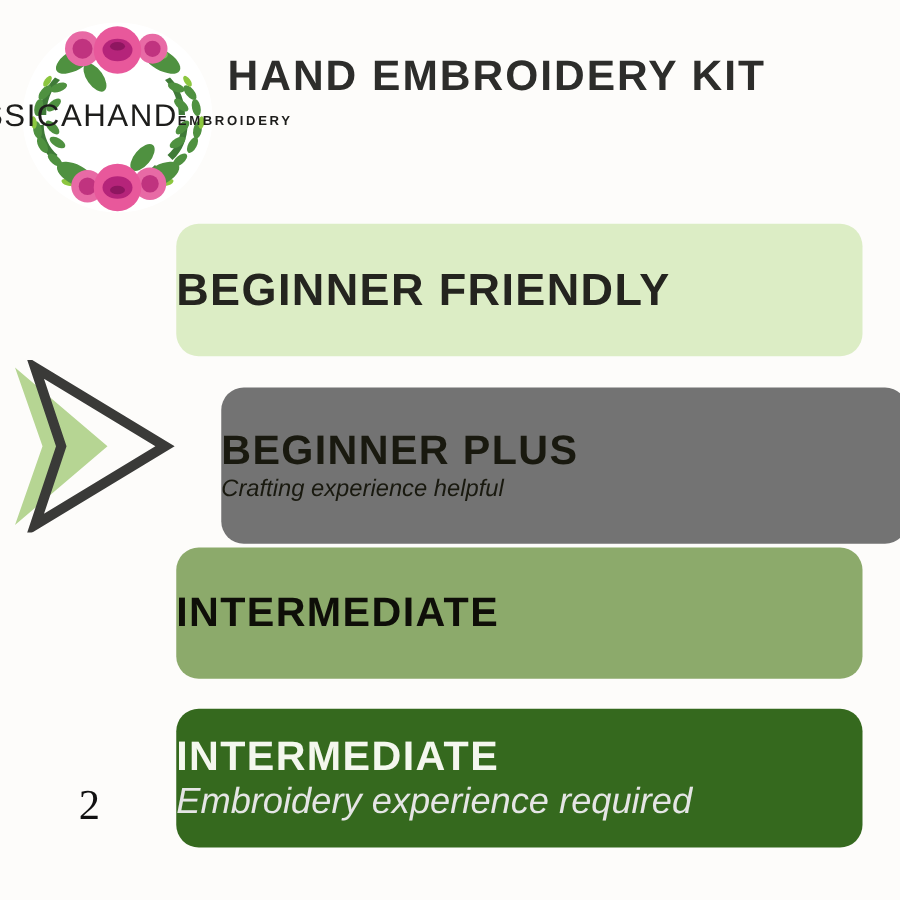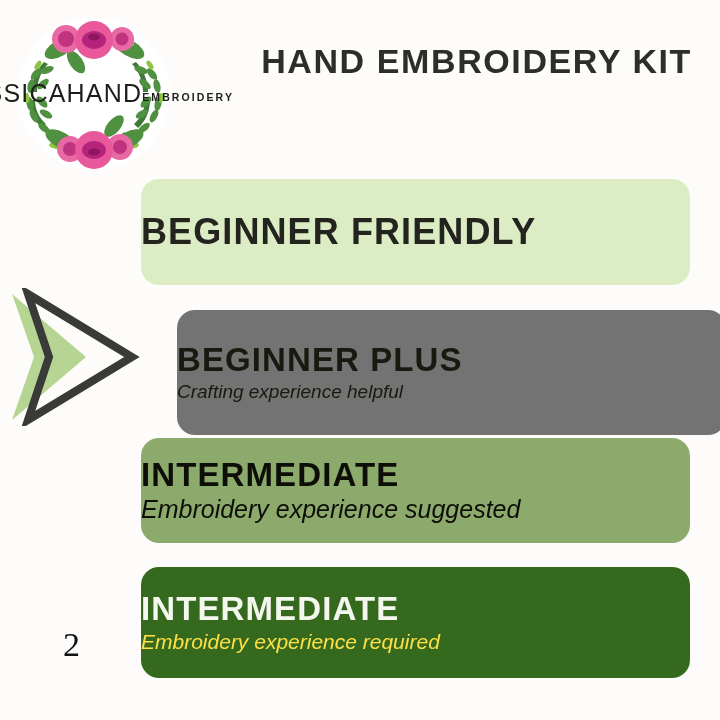--- a/index.html
+++ b/index.html
@@ -26,21 +26,21 @@
   }
   .logo-l3 {
     font-family:"Liberation Sans", sans-serif;
     font-size:10.5px; font-weight:700; color:#1d1d1b;
     letter-spacing:2.1px; margin-top:5px;
   }
 
   
   #heading {
     position:absolute; left:182px; top:44px; width:510px;
-    text-align:right;
+    text-align:left;
   }
   #title {
     font-family:"Liberation Sans", sans-serif;
     font-size:34px; font-weight:700; color:#2d2d2b;
     letter-spacing:1.6px; line-height:1.05;
     white-space:nowrap;
   }
   #subtitle {
     font-family:"Liberation Sans", sans-serif;
     font-size:27px; font-style:italic; font-weight:400;
@@ -66,21 +66,21 @@
   #bar0 { top:179px; height:106px; background:#dcedc5; }
   #bar0 .bar-title { font-size:36px; color:#24241f; }
   #bar1 { top:310px; height:125px; background:#737373;margin-left:36px; }
   #bar1 .bar-title { font-size:33px; color:#19190f; }
   #bar1 .bar-sub   { font-size:19px; color:#19190f; margin-top:2px; }
   #bar2 { top:438px; height:105px; background:#8caa6b; }
   #bar2 .bar-title { font-size:33px; color:#0e0e08; }
   #bar2 .bar-sub   { font-size:25px; color:#0e0e08; margin-top:2px; }
   #bar3 { top:567px; height:111px; background:#35691e; }
   #bar3 .bar-title { font-size:33px; color:#f4f7ee; }
-  #bar3 .bar-sub   { font-size:21px; color:#fde047; margin-top:2px; }
+  #bar3 .bar-sub   { font-size:29px; color:#e5e5e5; margin-top:2px; }
 
   
   #pointer { position:absolute; left:8px; top:288px; width:136px; height:138px; }
   #pointer svg { display:block; width:136px; height:138px; }
   #pointer-num {
     position:absolute; left:55px; top:340px;
     font-family:"Liberation Serif", serif;
     font-size:34px; font-weight:400; color:#111;
     line-height:1;
   }
@@ -193,21 +193,20 @@
     <div class="bar-title">BEGINNER FRIENDLY</div>
   </div>
 
   <div class="bar" id="bar1">
     <div class="bar-title">BEGINNER PLUS</div>
     <div class="bar-sub">Crafting experience helpful</div>
   </div>
 
   <div class="bar" id="bar2">
     <div class="bar-title">INTERMEDIATE</div>
-    <div class="bar-sub">Embroidery experience suggested</div>
   </div>
 
   <div class="bar" id="bar3">
     <div class="bar-title">INTERMEDIATE</div>
     <div class="bar-sub">Embroidery experience required</div>
   </div>
 
   <div id="pointer">
     <svg viewBox="0 0 136 138">
 

